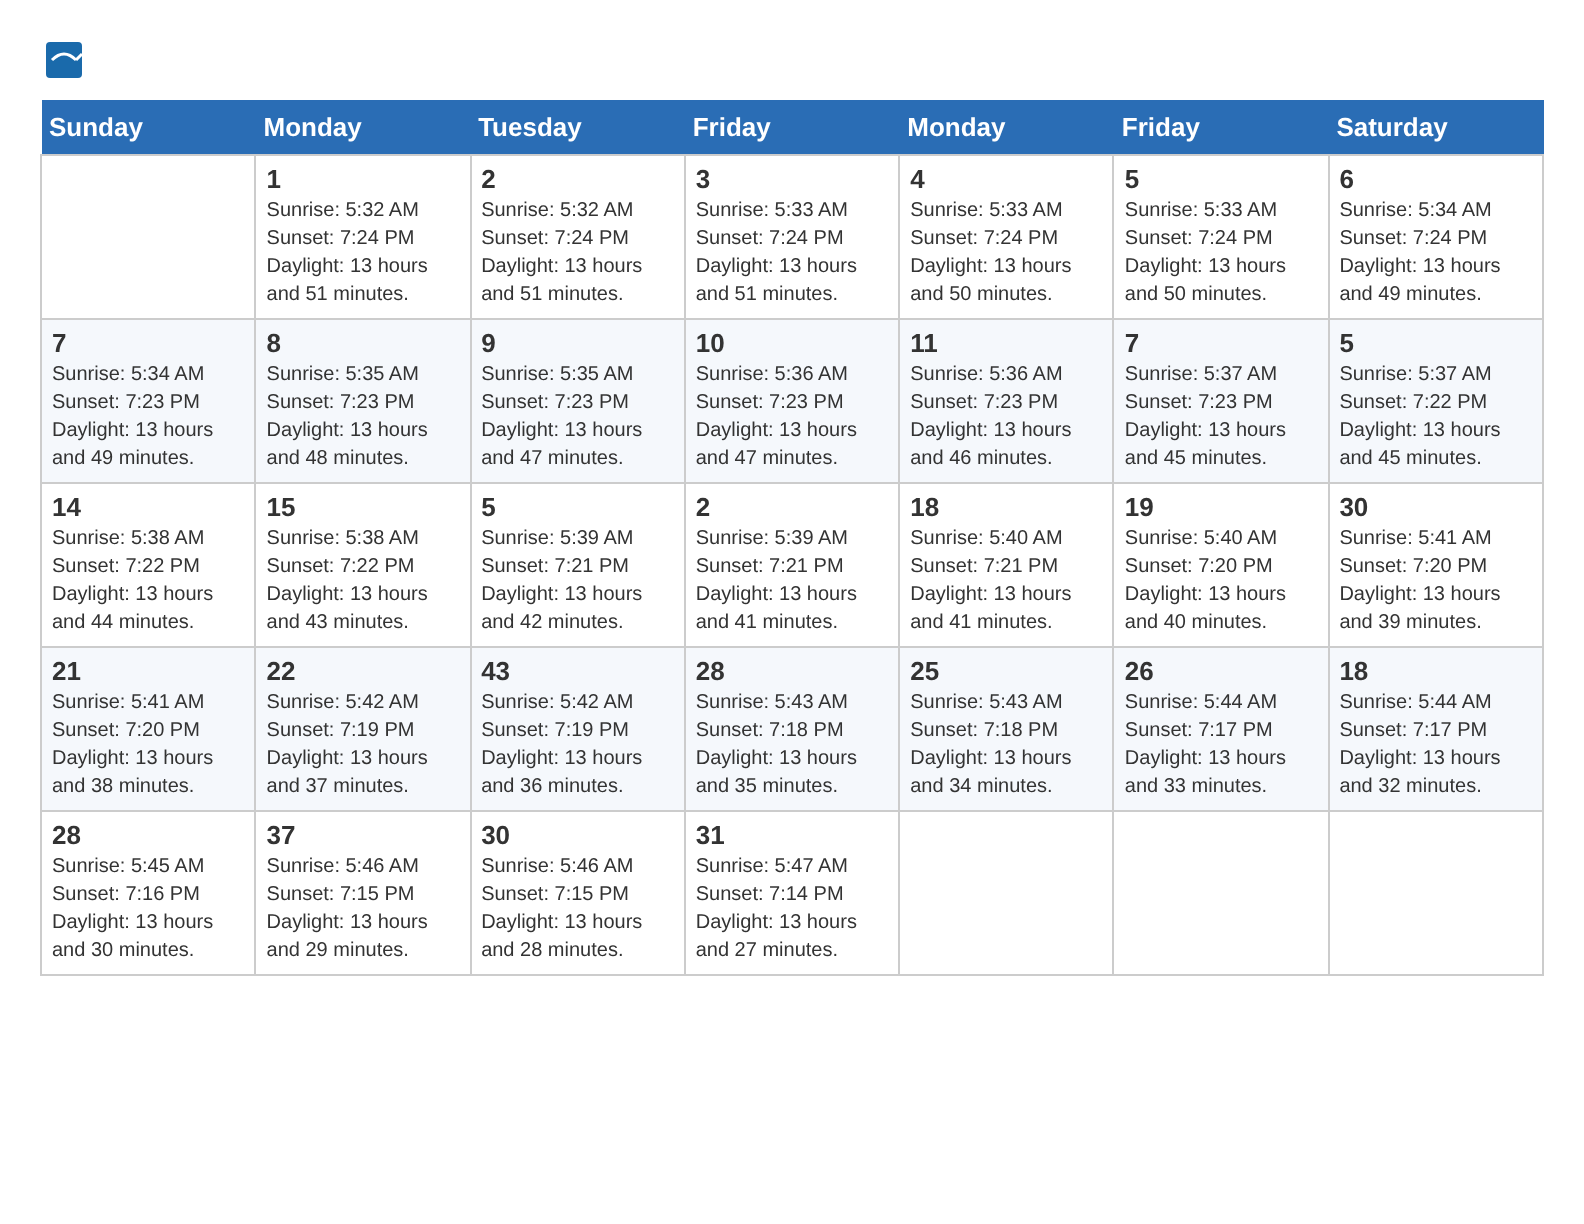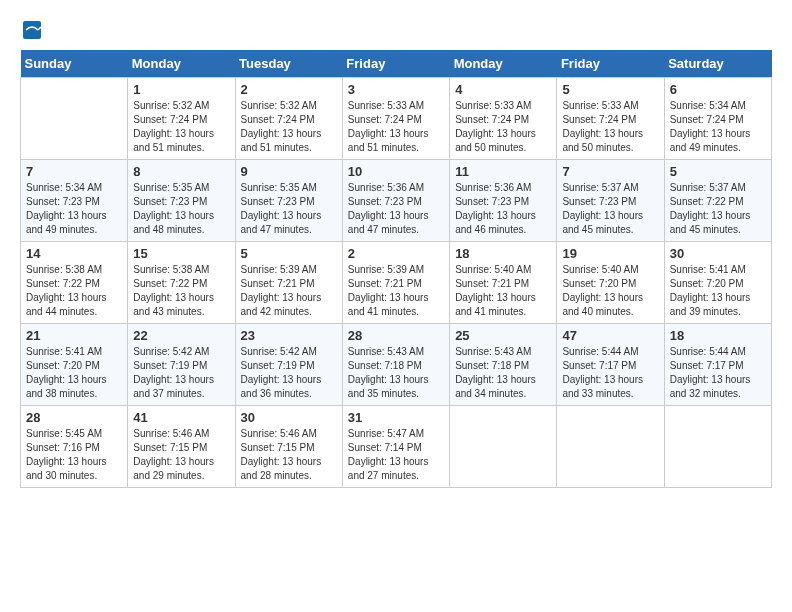--- a/index.html
+++ b/index.html
@@ -214,47 +214,47 @@
       <tr>
         <td>
           <span class="day-number">21</span>
           <div class="day-info">Sunrise: 5:41 AM<br>Sunset: 7:20 PM<br>Daylight: 13 hours<br>and 38 minutes.</div>
         </td>
         <td>
           <span class="day-number">22</span>
           <div class="day-info">Sunrise: 5:42 AM<br>Sunset: 7:19 PM<br>Daylight: 13 hours<br>and 37 minutes.</div>
         </td>
         <td>
-          <span class="day-number">23</span>
+          <span class="day-number">43</span>
           <div class="day-info">Sunrise: 5:42 AM<br>Sunset: 7:19 PM<br>Daylight: 13 hours<br>and 36 minutes.</div>
         </td>
         <td>
           <span class="day-number">28</span>
           <div class="day-info">Sunrise: 5:43 AM<br>Sunset: 7:18 PM<br>Daylight: 13 hours<br>and 35 minutes.</div>
         </td>
         <td>
           <span class="day-number">25</span>
           <div class="day-info">Sunrise: 5:43 AM<br>Sunset: 7:18 PM<br>Daylight: 13 hours<br>and 34 minutes.</div>
         </td>
         <td>
-          <span class="day-number">47</span>
+          <span class="day-number">26</span>
           <div class="day-info">Sunrise: 5:44 AM<br>Sunset: 7:17 PM<br>Daylight: 13 hours<br>and 33 minutes.</div>
         </td>
         <td>
           <span class="day-number">18</span>
           <div class="day-info">Sunrise: 5:44 AM<br>Sunset: 7:17 PM<br>Daylight: 13 hours<br>and 32 minutes.</div>
         </td>
       </tr>
       <tr>
         <td>
           <span class="day-number">28</span>
           <div class="day-info">Sunrise: 5:45 AM<br>Sunset: 7:16 PM<br>Daylight: 13 hours<br>and 30 minutes.</div>
         </td>
         <td>
-          <span class="day-number">41</span>
+          <span class="day-number">37</span>
           <div class="day-info">Sunrise: 5:46 AM<br>Sunset: 7:15 PM<br>Daylight: 13 hours<br>and 29 minutes.</div>
         </td>
         <td>
           <span class="day-number">30</span>
           <div class="day-info">Sunrise: 5:46 AM<br>Sunset: 7:15 PM<br>Daylight: 13 hours<br>and 28 minutes.</div>
         </td>
         <td>
           <span class="day-number">31</span>
           <div class="day-info">Sunrise: 5:47 AM<br>Sunset: 7:14 PM<br>Daylight: 13 hours<br>and 27 minutes.</div>
         </td>

